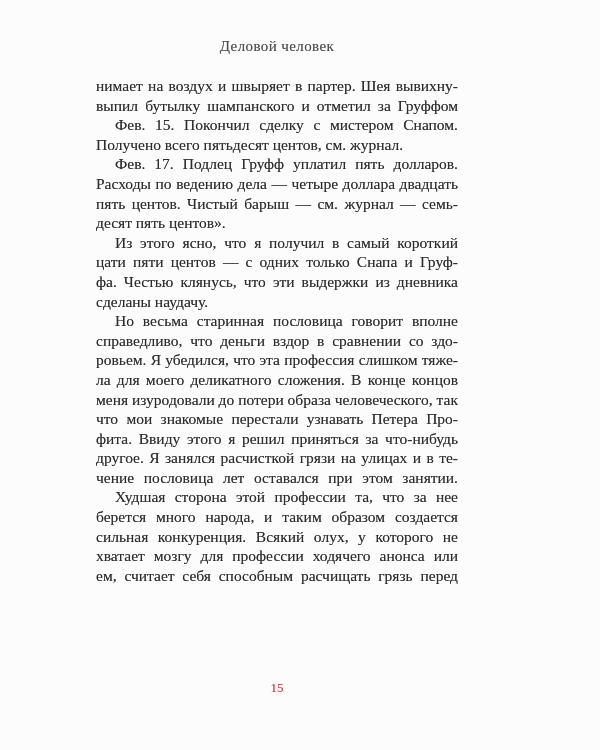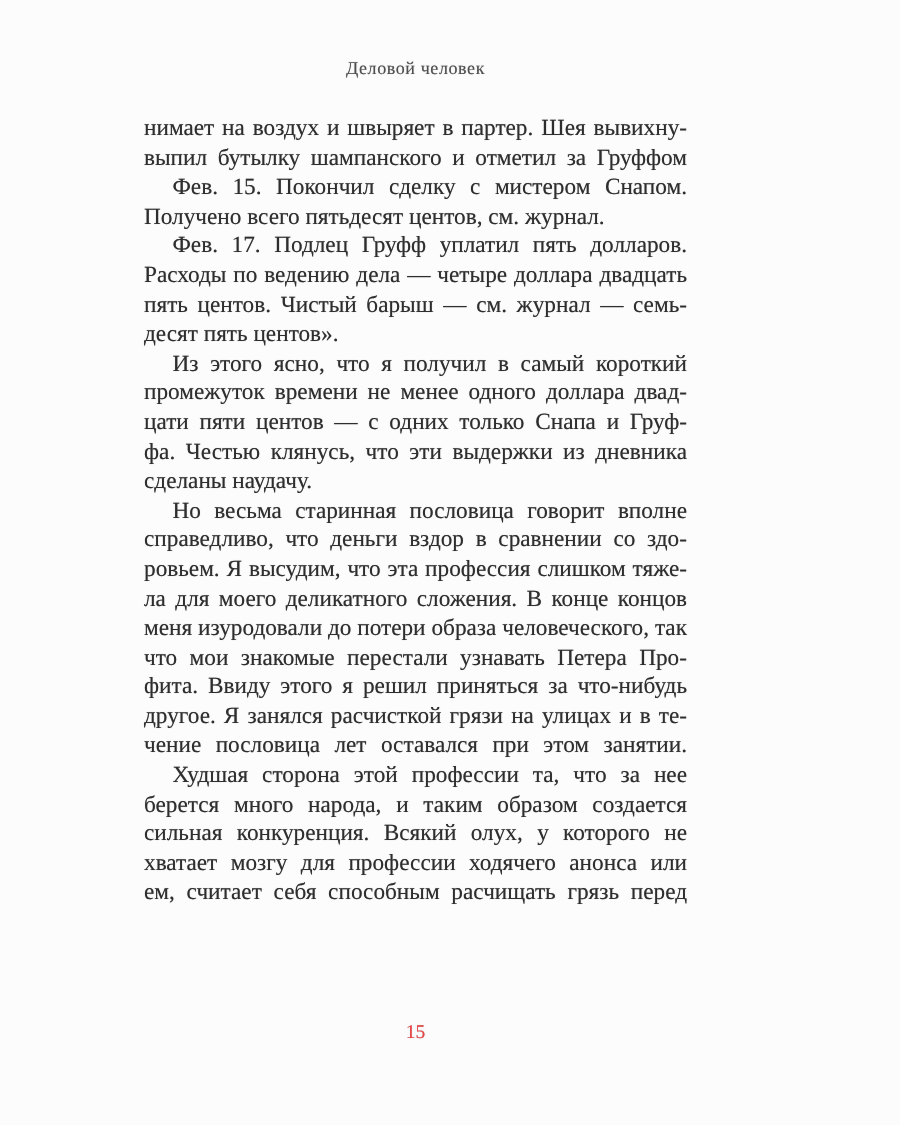--- a/index.html
+++ b/index.html
@@ -16,21 +16,21 @@
     height: 750px;
     background: #fcfcfc;
     font-family: "Liberation Serif", "DejaVu Serif", serif;
   }
   .running-header {
     position: absolute;
     top: 38px;
     left: 96px;
     width: 362px;
     text-align: center;
-    font-size: 12px;
+    font-size: 15px;
     color: #4f4f4f;
     letter-spacing: 0.4px;
     text-shadow: 0 0 0.6px rgba(80,80,80,0.5);
   }
   .body-text {
     position: absolute;
     top: 76px;
     left: 96px;
     width: 362px;
     font-size: 15.5px;
@@ -71,27 +71,26 @@
   <div class="body-text">
       <div class="tl">нимает на воздух и швыряет в партер. Шея вывихну-</div>
       <div class="tl">выпил бутылку шампанского и отметил за Груффом</div>
       <div class="tl ind">Фев. 15. Покончил сделку с мистером Снапом.</div>
       <div class="tl end">Получено всего пятьдесят центов, см. журнал.</div>
       <div class="tl ind">Фев. 17. Подлец Груфф уплатил пять долларов.</div>
       <div class="tl">Расходы по ведению дела — четыре доллара двадцать</div>
       <div class="tl">пять центов. Чистый барыш — см. журнал — семь-</div>
       <div class="tl end">десят пять центов».</div>
       <div class="tl ind">Из этого ясно, что я получил в самый короткий</div>
-      <div class="tl">промежуток времени не менее одного доллара двад-</div>
       <div class="tl">цати пяти центов — с одних только Снапа и Груф-</div>
       <div class="tl">фа. Честью клянусь, что эти выдержки из дневника</div>
       <div class="tl end">сделаны наудачу.</div>
       <div class="tl ind">Но весьма старинная пословица говорит вполне</div>
       <div class="tl">справедливо, что деньги вздор в сравнении со здо-</div>
-      <div class="tl">ровьем. Я высудим, что эта профессия слишком тяже-</div>
+      <div class="tl">ровьем. Я убедился, что эта профессия слишком тяже-</div>
       <div class="tl">ла для моего деликатного сложения. В конце концов</div>
       <div class="tl">меня изуродовали до потери образа человеческого, так</div>
       <div class="tl">что мои знакомые перестали узнавать Петера Про-</div>
       <div class="tl">фита. Ввиду этого я решил приняться за что-нибудь</div>
       <div class="tl">другое. Я занялся расчисткой грязи на улицах и в те-</div>
       <div class="tl">чение пословица лет оставался при этом занятии.</div>
       <div class="tl ind">Худшая сторона этой профессии та, что за нее</div>
       <div class="tl">берется много народа, и таким образом создается</div>
       <div class="tl">сильная конкуренция. Всякий олух, у которого не</div>
       <div class="tl">хватает мозгу для профессии ходячего анонса или</div>

